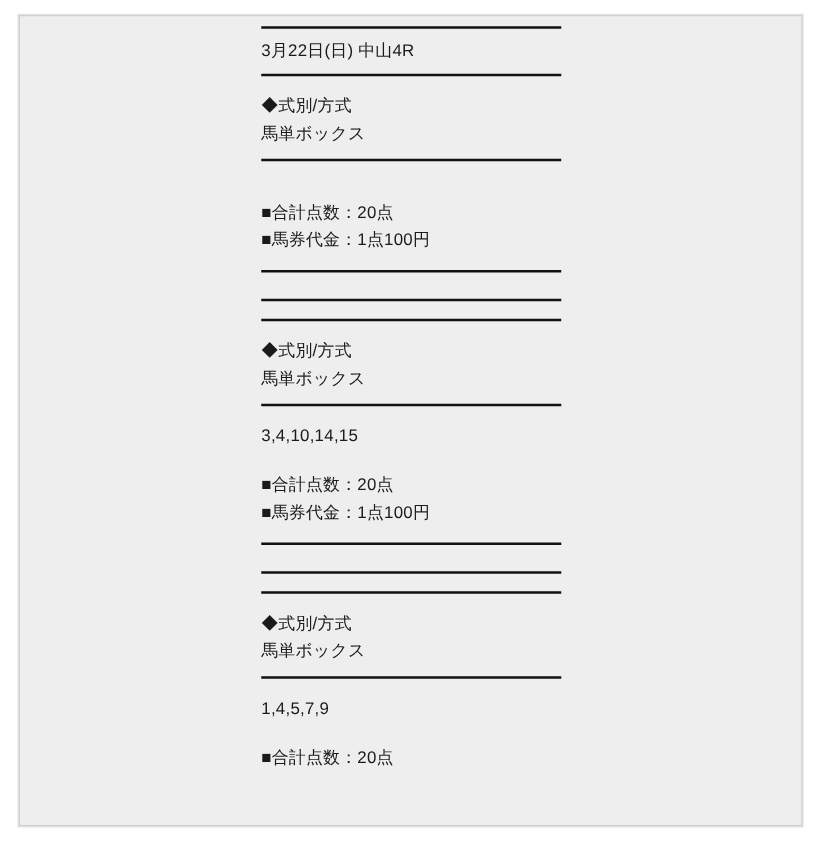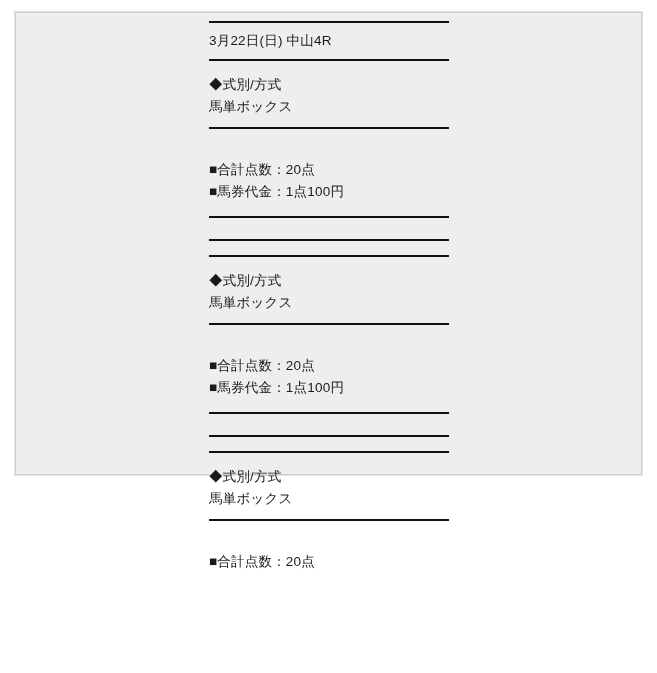--- a/index.html
+++ b/index.html
@@ -10,21 +10,21 @@
     width: 657px;
     height: 673px;
     background: #ffffff;
     font-family: "Liberation Sans", sans-serif;
   }
   .page-frame {
     position: absolute;
     left: 15px;
     top: 12px;
     width: 627px;
-    height: 463px;
+    height: 649px;
     background: #eeeeee;
     border: 1px solid #cfcfcf;
     box-shadow: 0 0 0 1px #e3e3e3;
     box-sizing: border-box;
   }
   .content-column {
     position: absolute;
     left: 193px;
     top: 8px;
     width: 250px;
@@ -83,39 +83,41 @@
       <div class="rule"></div>
       <div class="rule-gap-top"></div>
       <div class="rule-gap-bot"></div>
       <div class="rule"></div>
       <div class="spacer-md"></div>
       <div class="line">◆式別/方式</div>
       <div class="line">馬単ボックス</div>
       <div class="spacer-sm"></div>
       <div class="rule"></div>
       <div class="spacer-md"></div>
+      <div class="line">3,4,10,14,15</div>
       <div class="spacer-lg"></div>
       <div class="line">■合計点数：20点</div>
       <div class="line">■馬券代金：1点100円</div>
       <div class="spacer-md"></div>
       <div class="rule"></div>
     </div>
 
     <div class="spacer-xl"></div>
 
     <div class="block">
       <div class="rule"></div>
       <div class="rule-gap-top"></div>
       <div class="rule-gap-bot"></div>
       <div class="rule"></div>
       <div class="spacer-md"></div>
       <div class="line">◆式別/方式</div>
       <div class="line">馬単ボックス</div>
       <div class="spacer-sm"></div>
       <div class="rule"></div>
       <div class="spacer-md"></div>
+      <div class="line">1,4,5,7,9</div>
       <div class="spacer-lg"></div>
       <div class="line">■合計点数：20点</div>
 
     </div>
 
   </div>
 </div>
 
 </body></html>

